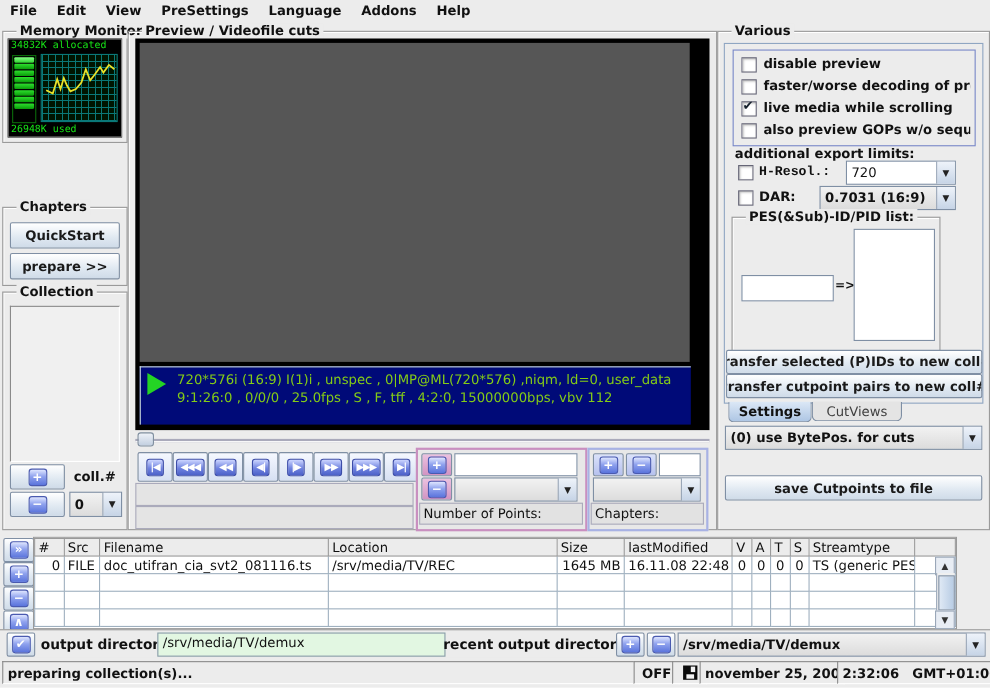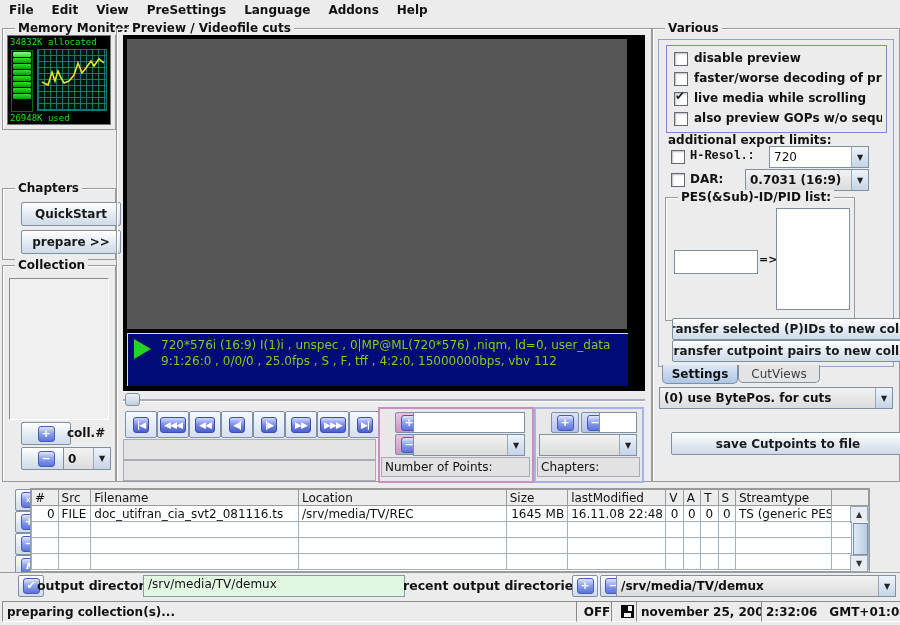--- a/index.html
+++ b/index.html
@@ -7,21 +7,21 @@
        font-family:"DejaVu Sans",sans-serif;font-size:12px;color:#111;overflow:hidden;padding-left:26px;}
   .abs{position:absolute;}
   
   .panel{position:absolute;border:1px solid #9a9a9a;box-shadow:1px 1px 0 #fff inset;}
   .ptitle{position:absolute;top:-8px;left:12px;background:#ececec;padding:0 3px;
           font-weight:bold;font-size:12px;white-space:nowrap;}
   
   .btn{position:absolute;display:flex;align-items:center;justify-content:center;
        background:linear-gradient(#ffffff,#dfe8f1 60%,#cfdbe8);border:1px solid #7f8fa4;
        font-weight:bold;font-size:12px;color:#1a1a1a;border-radius:2px;
-       white-space:nowrap;overflow:hidden;cursor:default;margin-left:12px;}
+       white-space:nowrap;overflow:hidden;cursor:default;}
   .mini{display:inline-block;width:15px;height:14px;border:1px solid #4a5ab0;border-radius:3px;
         background:linear-gradient(#dfe6ff,#8fa2ee 45%,#5a74dc);color:#fff;font-weight:bold;
         font-size:11px;line-height:13px;text-align:center;}
   .tbtn{position:absolute;display:flex;align-items:center;justify-content:center;
         background:linear-gradient(#f5f8ff,#d6e0f2);border:1px solid #7f8fa4;border-radius:2px;}
   .tglyph{display:inline-block;background:linear-gradient(#cdd6ff,#6f82e0 55%,#4c61c8);
         color:#fff;font-size:9px;font-weight:bold;letter-spacing:-1px;padding:2px 3px;
         border:1px solid #3c4ca8;border-radius:3px;line-height:10px;}
   
   .combo{position:absolute;display:flex;align-items:center;border:1px solid #7f8fa4;

